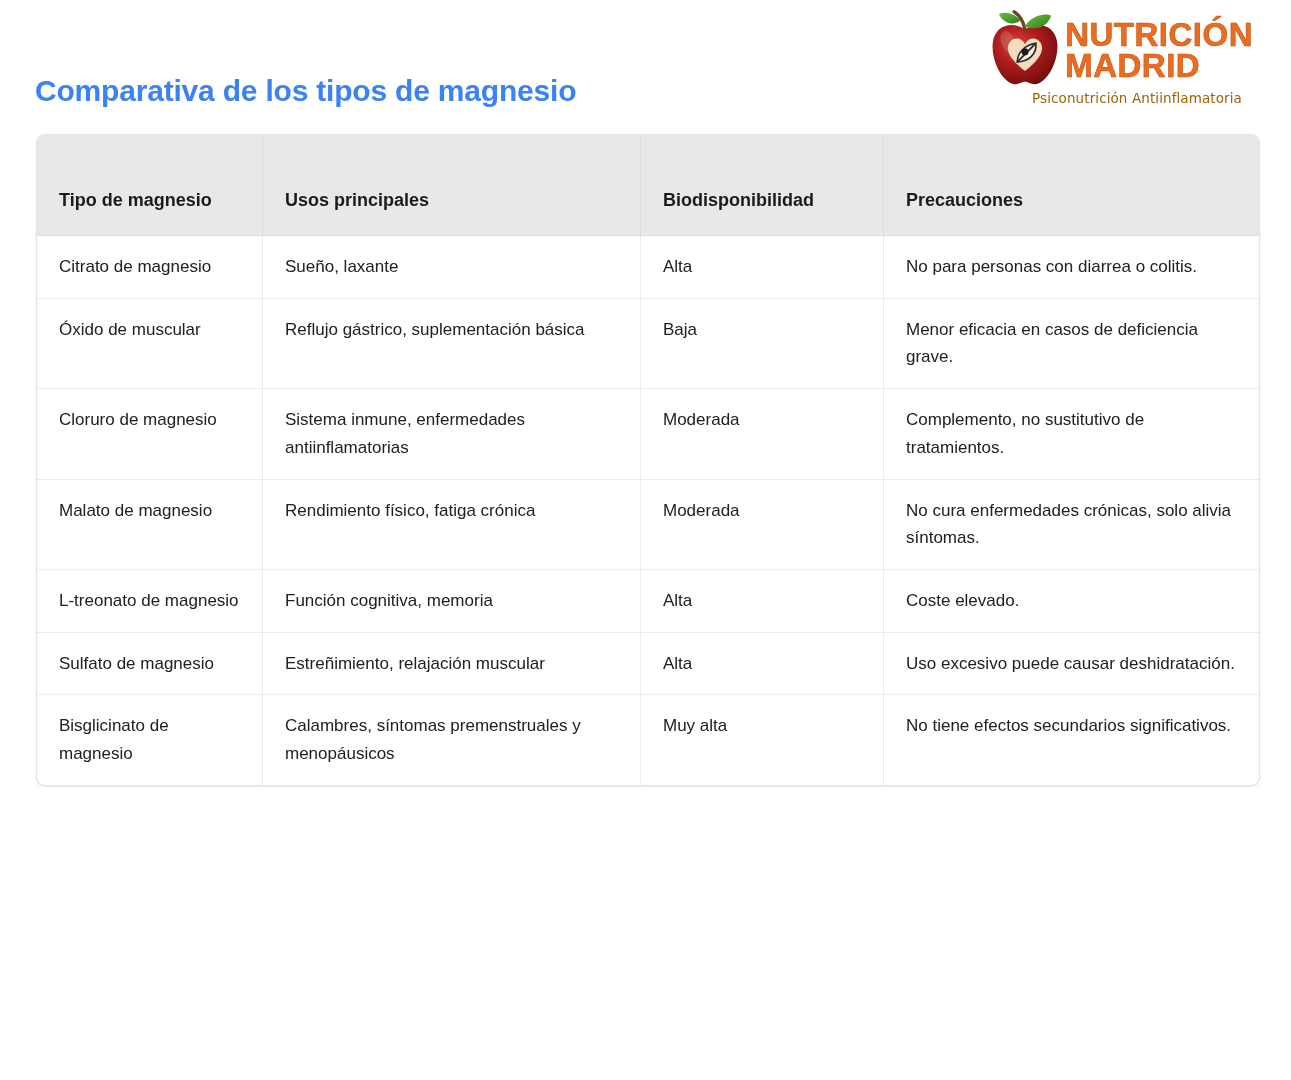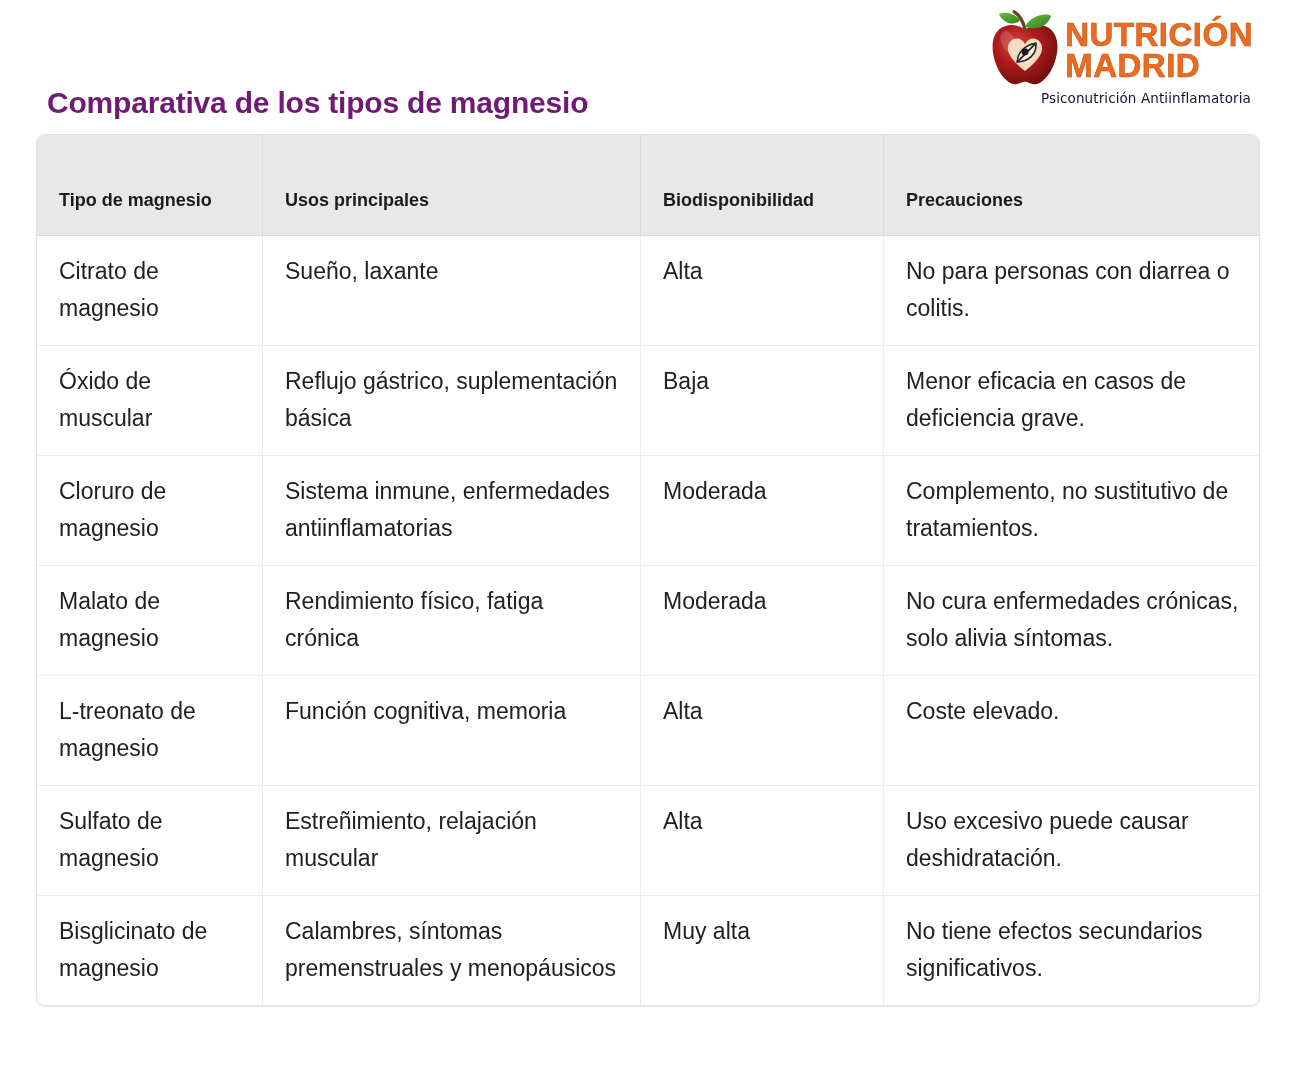--- a/index.html
+++ b/index.html
@@ -49,38 +49,38 @@
     font-weight: bold;
     font-size: 33px;
     letter-spacing: 0.5px;
     color: #ED6B1F;
     -webkit-text-stroke: 0.6px #c25415;
   }
   .logo-word.l2 { font-size: 33px; }
   .logo-tagline {
     font-family: "DejaVu Sans", sans-serif;
     font-size: 13.5px;
-    color: #0f172a;
+    color: #a16207;
     letter-spacing: 0.1px;
     margin-top: 2px;
-    margin-right: 2px;
+    margin-right: 11px;
     text-align: right;
     white-space: nowrap;
   }
 
   
   .page-title {
     position: absolute;
     left: 35px;
     top: 74px;
     font-size: 30px;
     font-weight: bold;
     letter-spacing: -0.2px;
-    color: #701a75;
-    margin: 12px;
+    color: #3b82f6;
+    margin: 0;
   }
 
   
   .table-wrap {
     position: absolute;
     left: 36px;
     top: 134px;
     width: 1052px;
   }
   table.comparison {
@@ -103,21 +103,21 @@
     vertical-align: bottom;
     padding: 18px 20px 20px 22px;
     line-height: 1.62;
     border-right: 1px solid #dcdcdc;
     border-bottom: 1px solid #dcdcdc;
     height: 62px;
   }
   table.comparison thead th:last-child { border-right: none; }
 
   table.comparison tbody td {
-    font-size: 23px;
+    font-size: 17px;
     color: #202124;
     vertical-align: top;
     padding: 17px 20px 17px 22px;
     line-height: 1.63;
     border-right: 1px solid #ececec;
     border-bottom: 1px solid #ececec;
     font-weight: 400;
   }
   table.comparison tbody td:last-child { border-right: none; }
   table.comparison tbody tr:last-child td { border-bottom: none; }

